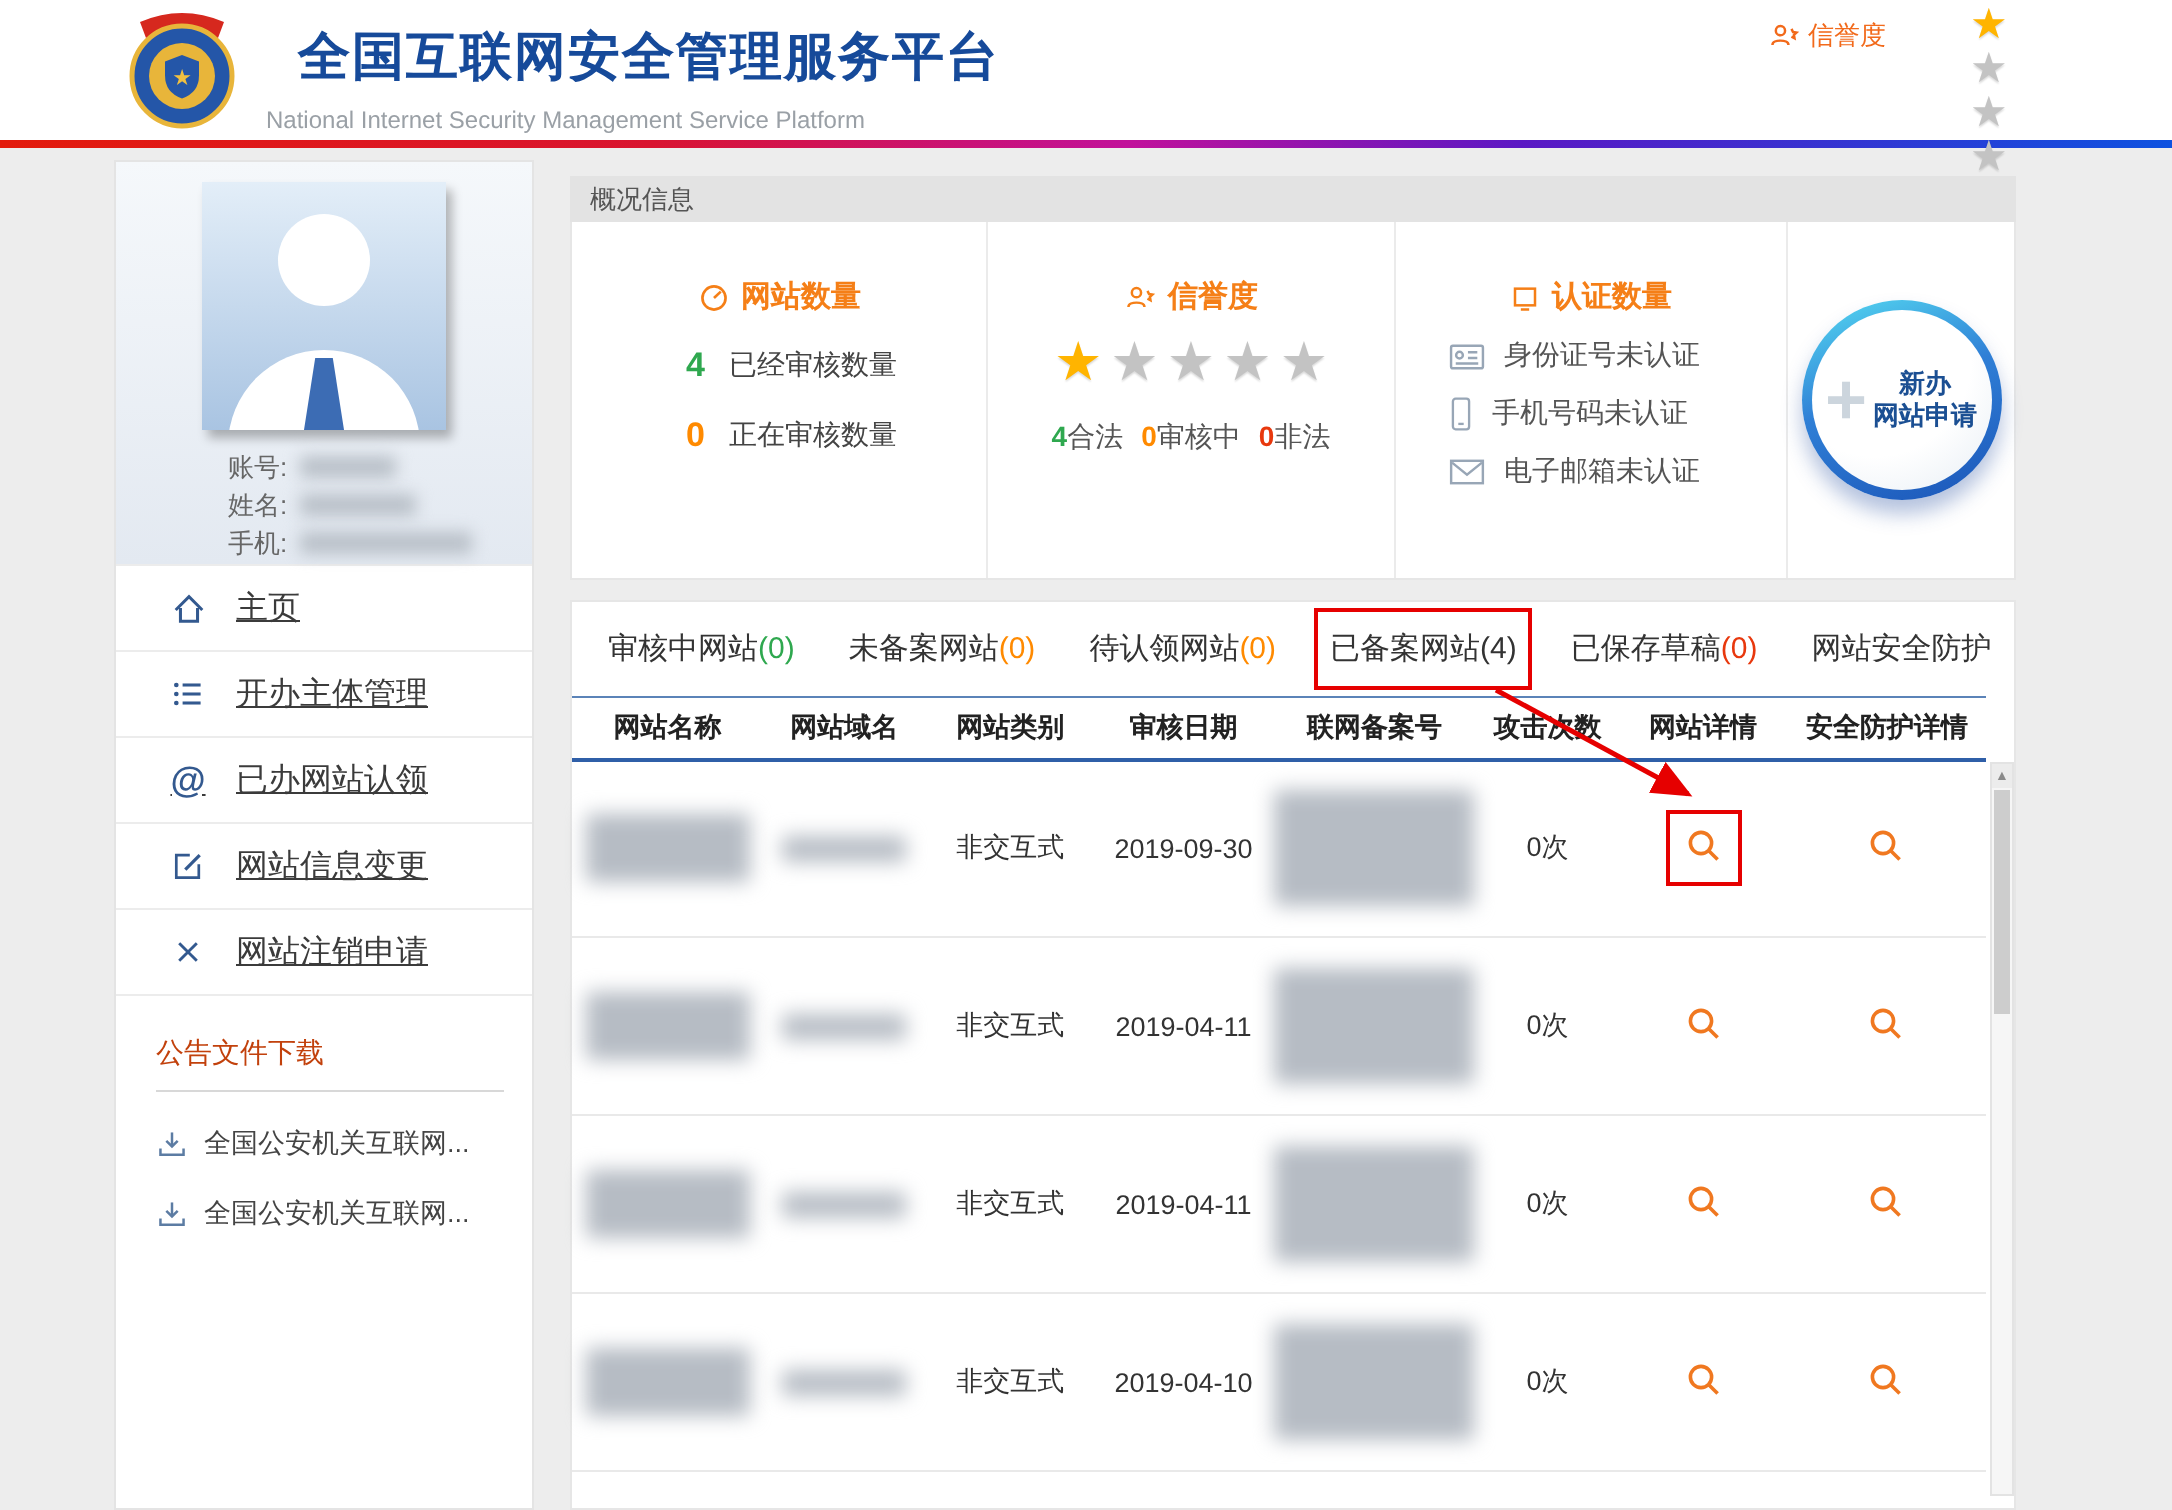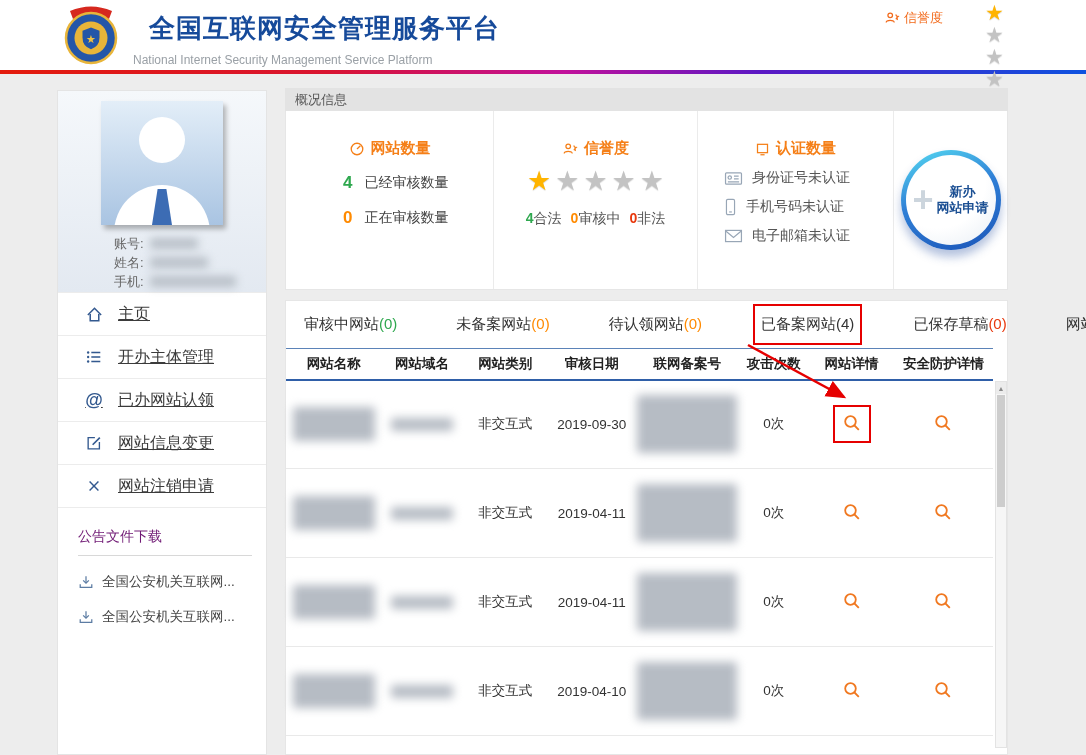--- a/index.html
+++ b/index.html
@@ -13,37 +13,37 @@
   .title { font-size:26px; font-weight:bold; color:#164a9a; letter-spacing:1px;margin-left:16px; }
   .subtitle { font-size:12px; color:#9aa0a6; margin-top:7px; }
   .rep-top { position:absolute; left:884px; top:9px; display:flex; align-items:center; gap:4px; color:#f26a1b; font-size:13px; }
   .star-col { position:absolute; left:985px; top:2px; display:flex; flex-direction:column; z-index:30; font-size:21px; line-height:22px; text-align:center; }
   .star { color:#c3c3c3; text-shadow:0 1px 1px rgba(0,0,0,.15); }
   .star.gold { color:#ffb400; }
   .grad-bar { position:absolute; top:70px; left:0; width:100%; height:4px;
     background:linear-gradient(90deg,#e31b0c 0%,#d91430 30%,#c1119b 52%,#5b18c4 70%,#0d52e0 100%); }
 
   
-  .sidebar { position:absolute; left:57px; top:90px; width:210px; bottom:0; background:#fff; border:1px solid #e4e4e4; }
+  .sidebar { position:absolute; left:57px; top:80px; width:210px; bottom:0; background:#fff; border:1px solid #e4e4e4; }
   .profile { height:201px; background:linear-gradient(180deg,#f5f8fb 0%,#e3e9f1 100%); padding-top:10px; }
   .avatar { width:122px; height:124px; margin:0 auto; background:linear-gradient(180deg,#e3eef8 0%,#a9c4e2 100%);
             position:relative; overflow:hidden; box-shadow:3px 4px 5px rgba(0,0,0,.28); }
   .avatar .head { position:absolute; left:50%; top:16px; transform:translateX(-50%); width:46px; height:46px; border-radius:50%; background:#fff; }
   .avatar .torso { position:absolute; left:50%; bottom:-20px; transform:translateX(-50%); width:96px; height:60px; border-radius:48px 48px 0 0; background:#fff; }
   .avatar .tie { position:absolute; left:50%; bottom:0; transform:translateX(-50%); width:20px; height:36px; background:#3c6cb4;
                  clip-path:polygon(28% 0,72% 0,100% 100%,0 100%); }
   .pfields { padding:9px 0 0 56px; font-size:13px; color:#666; }
   .pfield { display:flex; align-items:center; height:19px; }
   .pblur { margin-left:6px; height:11px; background:#b9c0c8; filter:blur(4px); border-radius:2px; }
   .menu { border-top:1px solid #ececec; }
   .menu-item { display:flex; align-items:center; height:43px; padding-left:26px; border-bottom:1px solid #ececec;
                font-size:16px; color:#3b3b3b; cursor:pointer; background:#fff;text-decoration:underline; }
   .menu-item .mi { width:20px; margin-right:14px; display:flex; align-items:center; justify-content:center; color:#33598f; font-size:18px; font-weight:bold; }
   .downloads { padding:20px 14px 0 20px; }
-  .dl-title { font-size:14px; color:#701a75; padding-bottom:9px; border-bottom:1px solid #d8d8d8; }
+  .dl-title { font-size:14px; color:#c2410c; padding-bottom:9px; border-bottom:1px solid #d8d8d8; }
   .dl-item { display:flex; align-items:center; gap:8px; margin-top:17px; font-size:13.5px; color:#444; cursor:pointer; }
 
   
   .main { position:absolute; left:285px; top:88px; width:723px; bottom:0; display:flex; flex-direction:column; }
   .panel-title { height:23px; line-height:23px; background:#e3e3e3; color:#555; font-size:13px; padding-left:10px; }
   .overview { height:179px; background:#fff; border:1px solid #e6e6e6; border-top:none; display:flex; }
   .ov-sec { border-right:1px solid #ebebeb; padding-top:28px; }
   .ov-head { display:flex; justify-content:center; align-items:center; gap:6px; color:#f57f17; font-size:15px; font-weight:bold; }
   .sec1 { width:208px; } .sec2 { width:204px; } .sec3 { width:196px; }
   .sc-row { display:flex; align-items:center; justify-content:center; gap:12px; margin-top:15px; font-size:14px; color:#444; }
@@ -55,21 +55,21 @@
   .nw-wrap { flex:1; display:flex; align-items:center; justify-content:center; }
   .nw-outer { width:100px; height:100px; border-radius:50%; padding:5px; cursor:pointer;
               background:linear-gradient(160deg,#56dcf2 0%,#2f7fd6 45%,#1b55b8 100%);
               box-shadow:0 7px 10px rgba(40,80,160,.35); }
   .nw-inner { width:100%; height:100%; border-radius:50%; display:flex; align-items:center; justify-content:center;
               background:radial-gradient(circle at 35% 28%,#ffffff 55%,#e6edf4 100%); }
   .nw-plus { font-size:36px; color:#ccd5dd; font-weight:bold; margin-right:3px; text-shadow:1px 1px 0 #fff; }
   .nw-text { font-size:13px; color:#1b4f93; line-height:16px; text-align:center; font-weight:bold; }
 
   .bottom { flex:1; background:#fff; margin-top:10px; border:1px solid #e6e6e6; display:flex; flex-direction:column; position:relative; }
-  .tabs { height:47px; display:flex; align-items:center; padding-left:18px; font-size:15px; color:#333;gap:32px; }
+  .tabs { height:47px; display:flex; align-items:center; padding-left:18px; font-size:15px; color:#333; }
   .tab { margin-right:27px; cursor:pointer; position:relative; white-space:nowrap; }
   .anno-tab-box { position:absolute; top:-11px; bottom:-11px; left:-8px; right:-8px; border:2px solid #e60000; pointer-events:none; }
 
   .tblwrap { flex:1; position:relative; padding-right:14px; }
   table { width:100%; border-collapse:collapse; table-layout:fixed; }
   thead th { height:31px; font-size:13.5px; color:#222; font-weight:bold; border-top:1px solid #5b83b8; border-bottom:2px solid #2f5fa8; }
   tbody td { height:89px; border-bottom:1px solid #e9e9e9; text-align:center; font-size:13.5px; color:#333; vertical-align:middle; position:relative; }
   .blur { background:#b6bcc4; filter:blur(5px); border-radius:2px; margin:0 auto; }
   .blur.bname { width:82px; height:34px; }
   .blur.bdomain { width:62px; height:13px; }

